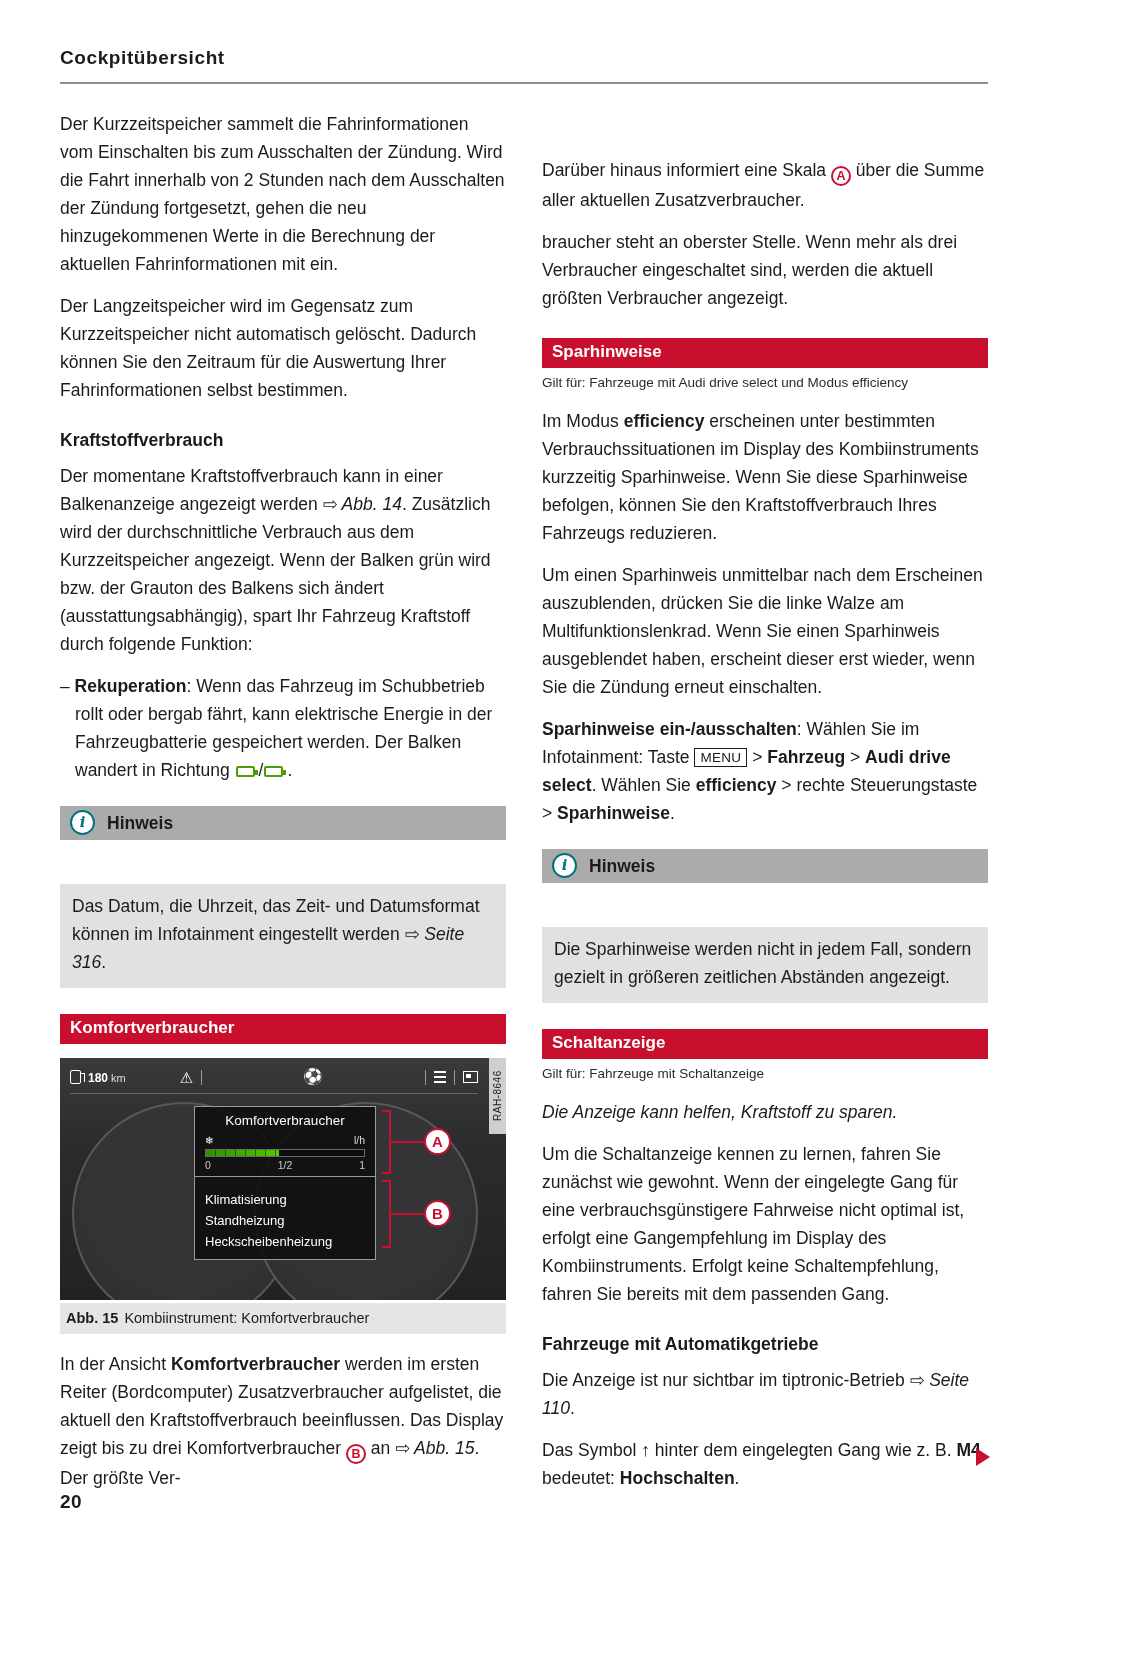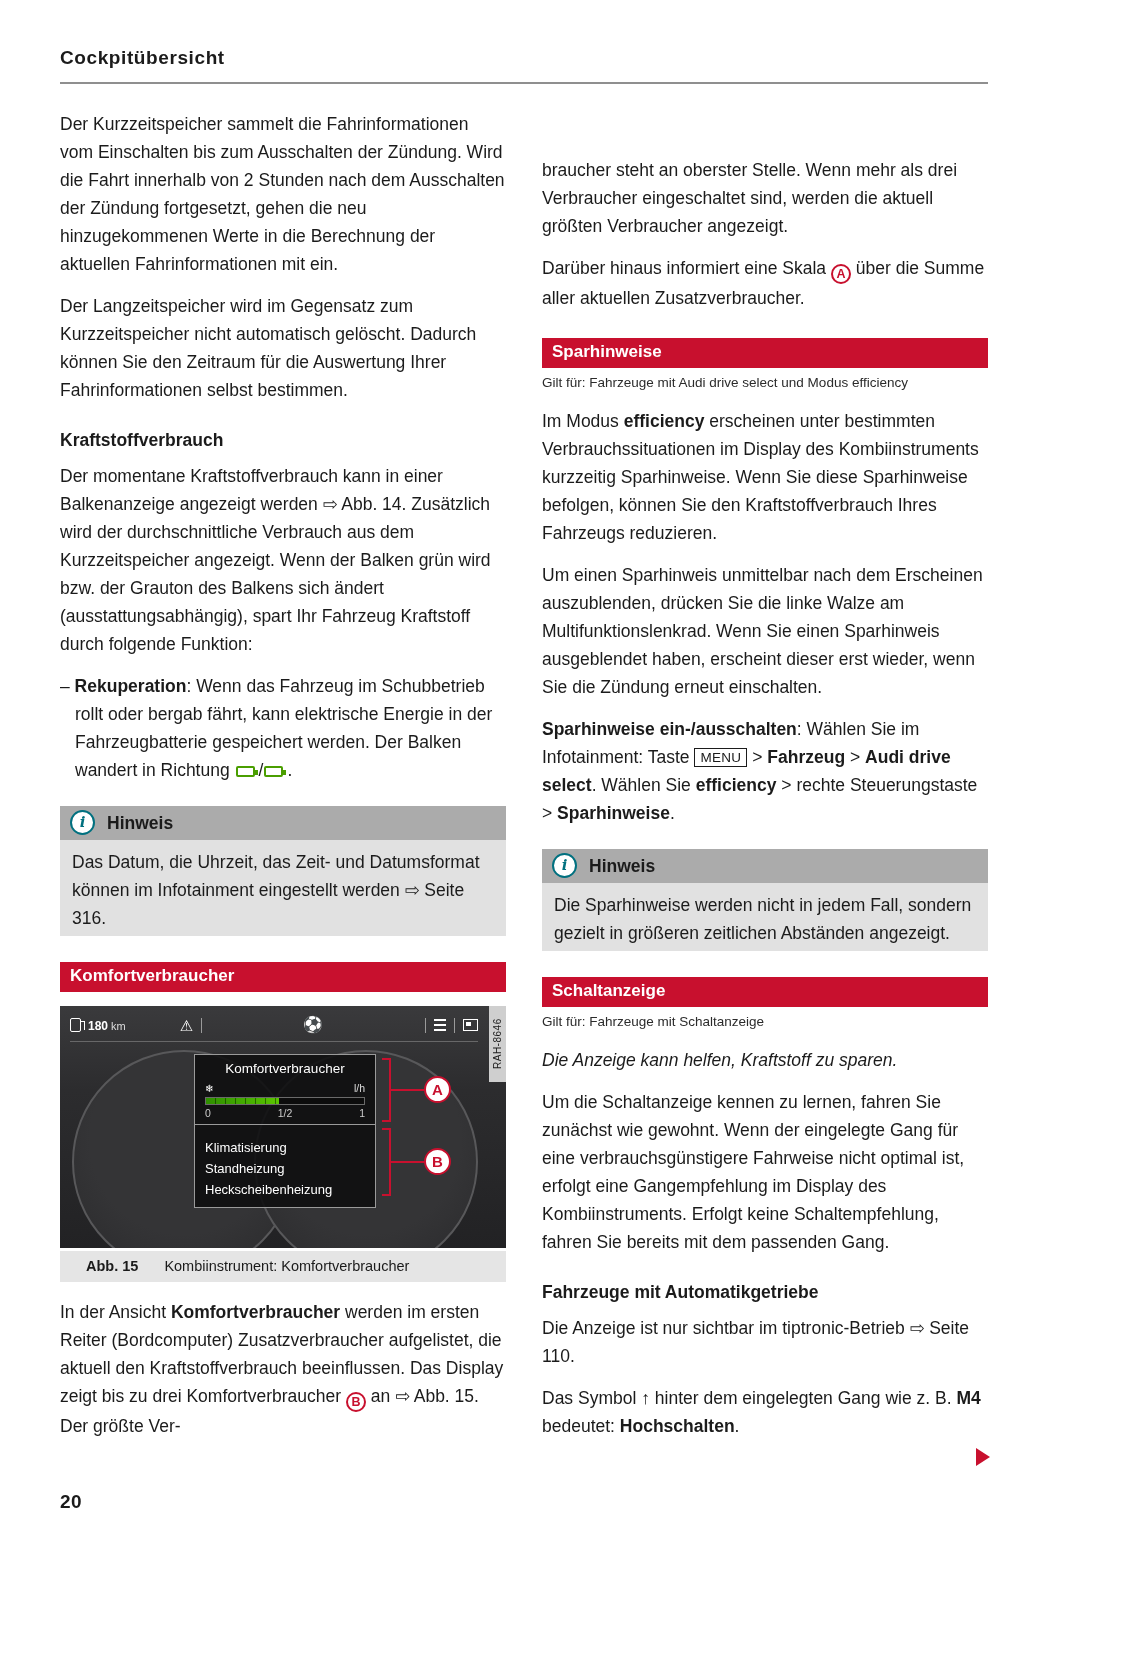--- a/index.html
+++ b/index.html
@@ -17,21 +17,21 @@
        font-size:17.5px;line-height:28px;}
   .page{position:relative;width:1142px;height:1196px;background:#fff;}
   .content{position:absolute;left:60px;top:44px;width:928px;}
   .pg-title{font-size:19px;font-weight:700;letter-spacing:.6px;}
   .pg-rule{height:1.5px;background:#8f8f8f;margin-top:10px;}
   .cols{display:flex;gap:36px;margin-top:26px;align-items:flex-end;}
   .col{width:446px;flex:0 0 446px;}
   .p{margin:0 0 14px;text-align:left;hyphens:auto;}
   .h3{font-size:17.5px;font-weight:700;margin:22px 0 8px;}
   .b{font-weight:700;}
-  .it{}
+  .it{font-style:italic;}
   .bullet{padding-left:15px;text-indent:-15px;}
   .lead-it{font-style:italic;margin:0 0 14px;}
 
   
   .batt{display:inline-block;width:19px;height:11px;border:2px solid var(--battery-green);
         border-radius:2px;position:relative;vertical-align:-1px;margin:0 4px 0 1px;text-indent:0;}
   .batt::after{content:"";position:absolute;right:-5px;top:2px;width:3px;height:5px;
         background:var(--battery-green);}
   .circ{display:inline-flex;align-items:center;justify-content:center;width:20px;height:20px;
         border:2px solid var(--accent-red);border-radius:50%;color:var(--accent-red);
@@ -48,21 +48,21 @@
 
   
   .note{margin:22px 0 24px;}
   .note-head{background:var(--note-head);height:34px;display:flex;align-items:center;
         gap:12px;padding:0 10px;}
   .info-icon{width:25px;height:25px;flex:0 0 25px;border:2.5px solid var(--info-teal);
         border-radius:50%;background:#fff;color:var(--info-teal);display:flex;align-items:center;
         justify-content:center;font-weight:700;font-style:italic;
         font-family:"DejaVu Serif",serif;font-size:15px;line-height:1;}
   .note-title{font-weight:700;}
-  .note-body{background:var(--note-body);padding:8px 12px 4px;}
+  .note-body{background:var(--note-body);padding:8px 12px 12px;margin-top:44px;}
 
   
   .figure{position:relative;height:242px;overflow:hidden;
         background:linear-gradient(#3a3a3c 0%,#2c2c2e 35%,#222224 100%);}
   .gc{position:absolute;width:224px;height:224px;border-radius:50%;
         border:2px solid #58585a;z-index:1;
         background:radial-gradient(circle at 50% 40%,#343436 55%,#29292b 100%);}
   .gc-left{left:12px;top:44px;}
   .gc-right{right:28px;top:44px;}
   .fig-topbar{position:absolute;top:4px;left:10px;right:28px;height:32px;z-index:2;
@@ -109,22 +109,22 @@
         background:#fff;border:2.5px solid var(--accent-red);color:var(--accent-red);
         font-weight:700;font-size:15px;display:flex;align-items:center;justify-content:center;
         line-height:1;}
   .co-a{top:70px;}
   .co-b{top:142px;}
   .fig-code{position:absolute;right:0;top:0;width:17px;height:76px;z-index:6;
         background:#cfcfcf;color:#1b1b1b;font-size:10px;letter-spacing:.5px;
         display:flex;align-items:center;justify-content:center;
         writing-mode:vertical-rl;transform:rotate(180deg);}
   .fig-caption{background:var(--caption-bg);margin-top:3px;margin-bottom:16px;
-        padding:4px 26px 5px;font-size:14.5px;line-height:22px;
-        display:flex;gap:26px;align-items:baseline;}
+        padding:4px 6px 5px;font-size:14.5px;line-height:22px;
+        display:flex;gap:6px;align-items:baseline;}
   .fig-caption b{font-weight:700;}
 
   
   .page-num{position:absolute;left:60px;top:1488px;font-size:19px;font-weight:700;
         letter-spacing:.5px;}
   .next-tri{position:absolute;left:976px;top:1448px;width:0;height:0;
         border-left:14px solid var(--accent-red);
         border-top:9px solid transparent;border-bottom:9px solid transparent;}
 </style>
 </head>
@@ -204,22 +204,22 @@
 
         <div class="fig-caption">
           <b>Abb. 15</b>
           <span>Kombiinstrument: Komfortverbraucher</span>
         </div>
 
         <p class="p"><span>In der Ansicht </span><span class="b">Komfortverbraucher</span><span> werden im ersten Reiter (Bordcomputer) Zusatzverbraucher aufgelistet, die aktuell den Kraftstoffverbrauch beeinflussen. Das Display zeigt bis zu drei Komfortverbraucher </span><span class="circ">B</span><span> an </span><span class="it">⇨ Abb. 15</span><span>. Der größte Ver-</span></p>
       </div>
 
       <div class="col">
+        <p class="p"><span>Darüber hinaus informiert eine Skala </span><span class="circ">A</span><span> über die Summe aller aktuellen Zusatzverbraucher.</span></p>
         <p class="p">braucher steht an oberster Stelle. Wenn mehr als drei Verbraucher eingeschaltet sind, werden die aktuell größten Verbraucher angezeigt.</p>
-        <p class="p"><span>Darüber hinaus informiert eine Skala </span><span class="circ">A</span><span> über die Summe aller aktuellen Zusatzverbraucher.</span></p>
 
         <div class="secbar with-scope">Sparhinweise</div>
         <div class="scope">Gilt für: Fahrzeuge mit Audi drive select und Modus efficiency</div>
 
         <p class="p"><span>Im Modus </span><span class="b">efficiency</span><span> erscheinen unter bestimmten Verbrauchssituationen im Display des Kombiinstruments kurzzeitig Sparhinweise. Wenn Sie diese Sparhinweise befolgen, können Sie den Kraftstoffverbrauch Ihres Fahrzeugs reduzieren.</span></p>
         <p class="p">Um einen Sparhinweis unmittelbar nach dem Erscheinen auszublenden, drücken Sie die linke Walze am Multifunktionslenkrad. Wenn Sie einen Sparhinweis ausgeblendet haben, erscheint dieser erst wieder, wenn Sie die Zündung erneut einschalten.</p>
         <p class="p"><span class="b">Sparhinweise ein-/ausschalten</span><span>: Wählen Sie im Infotainment: Taste </span><span class="boxed">MENU</span><span> &gt; </span><span class="b">Fahrzeug</span><span> &gt; </span><span class="b">Audi drive select</span><span>. Wählen Sie </span><span class="b">efficiency</span><span> &gt; rechte Steuerungstaste &gt; </span><span class="b">Sparhinweise</span><span>.</span></p>
 
         <div class="note">
           <div class="note-head">

